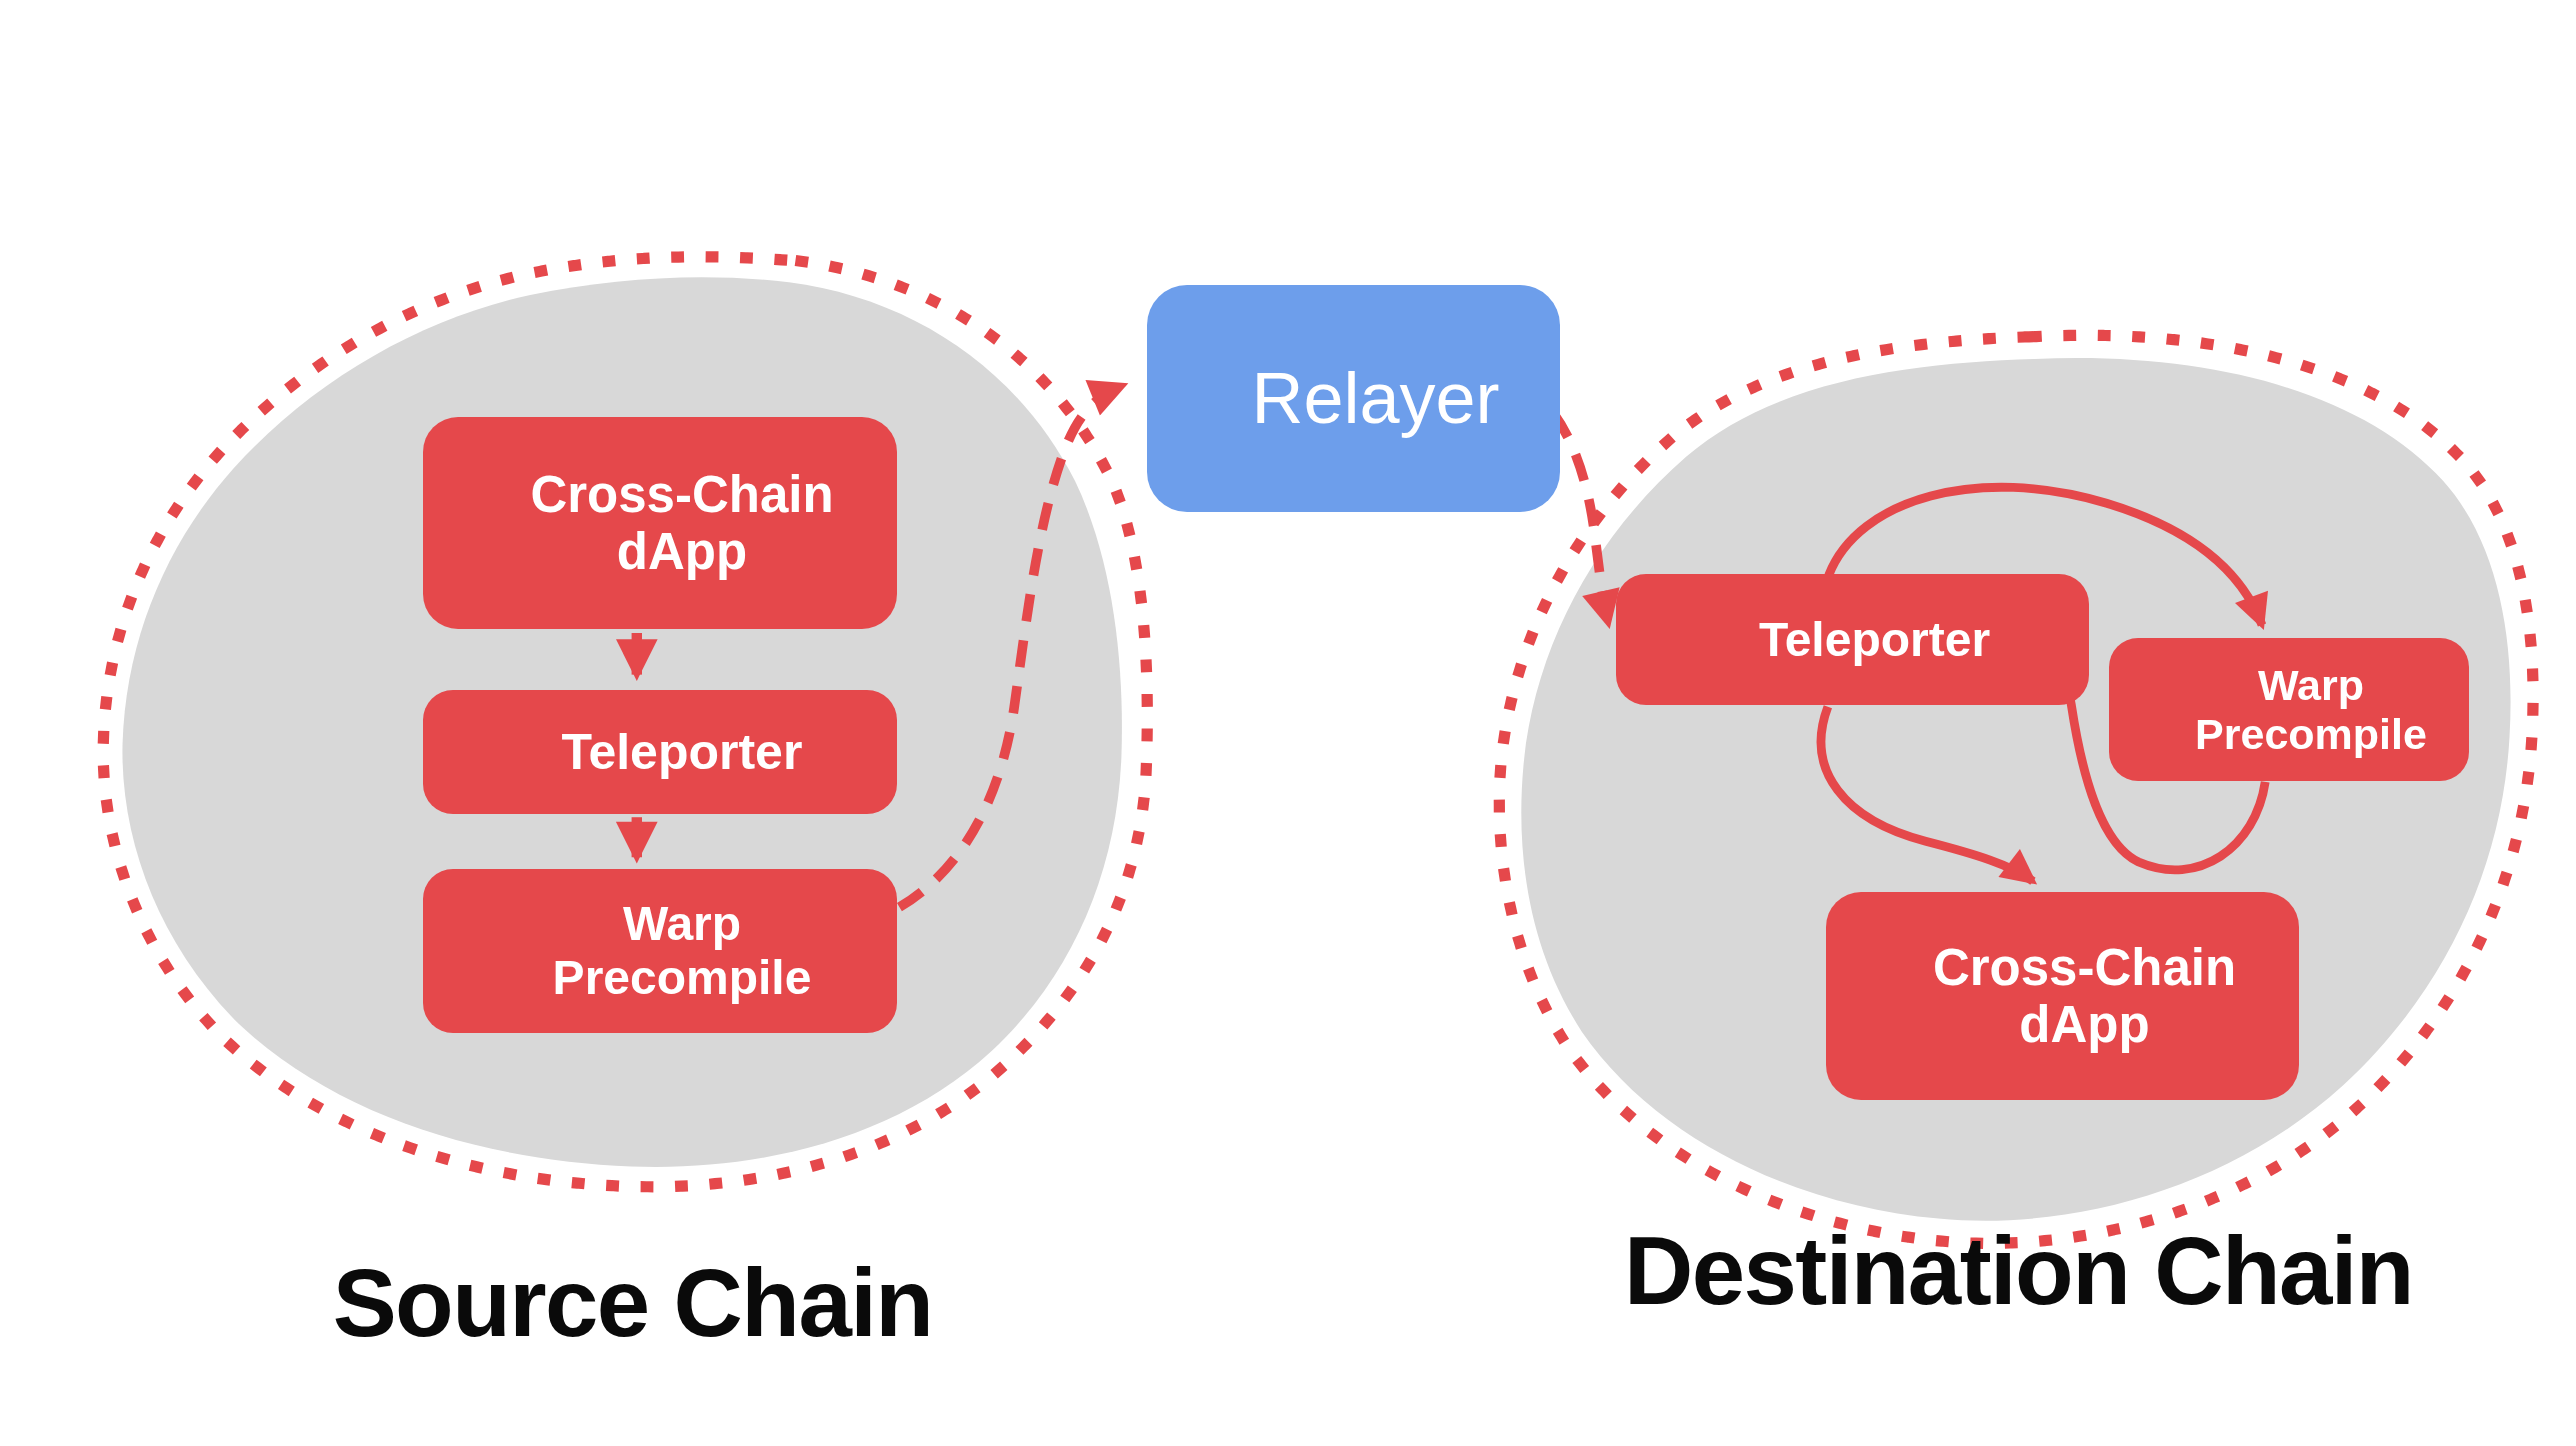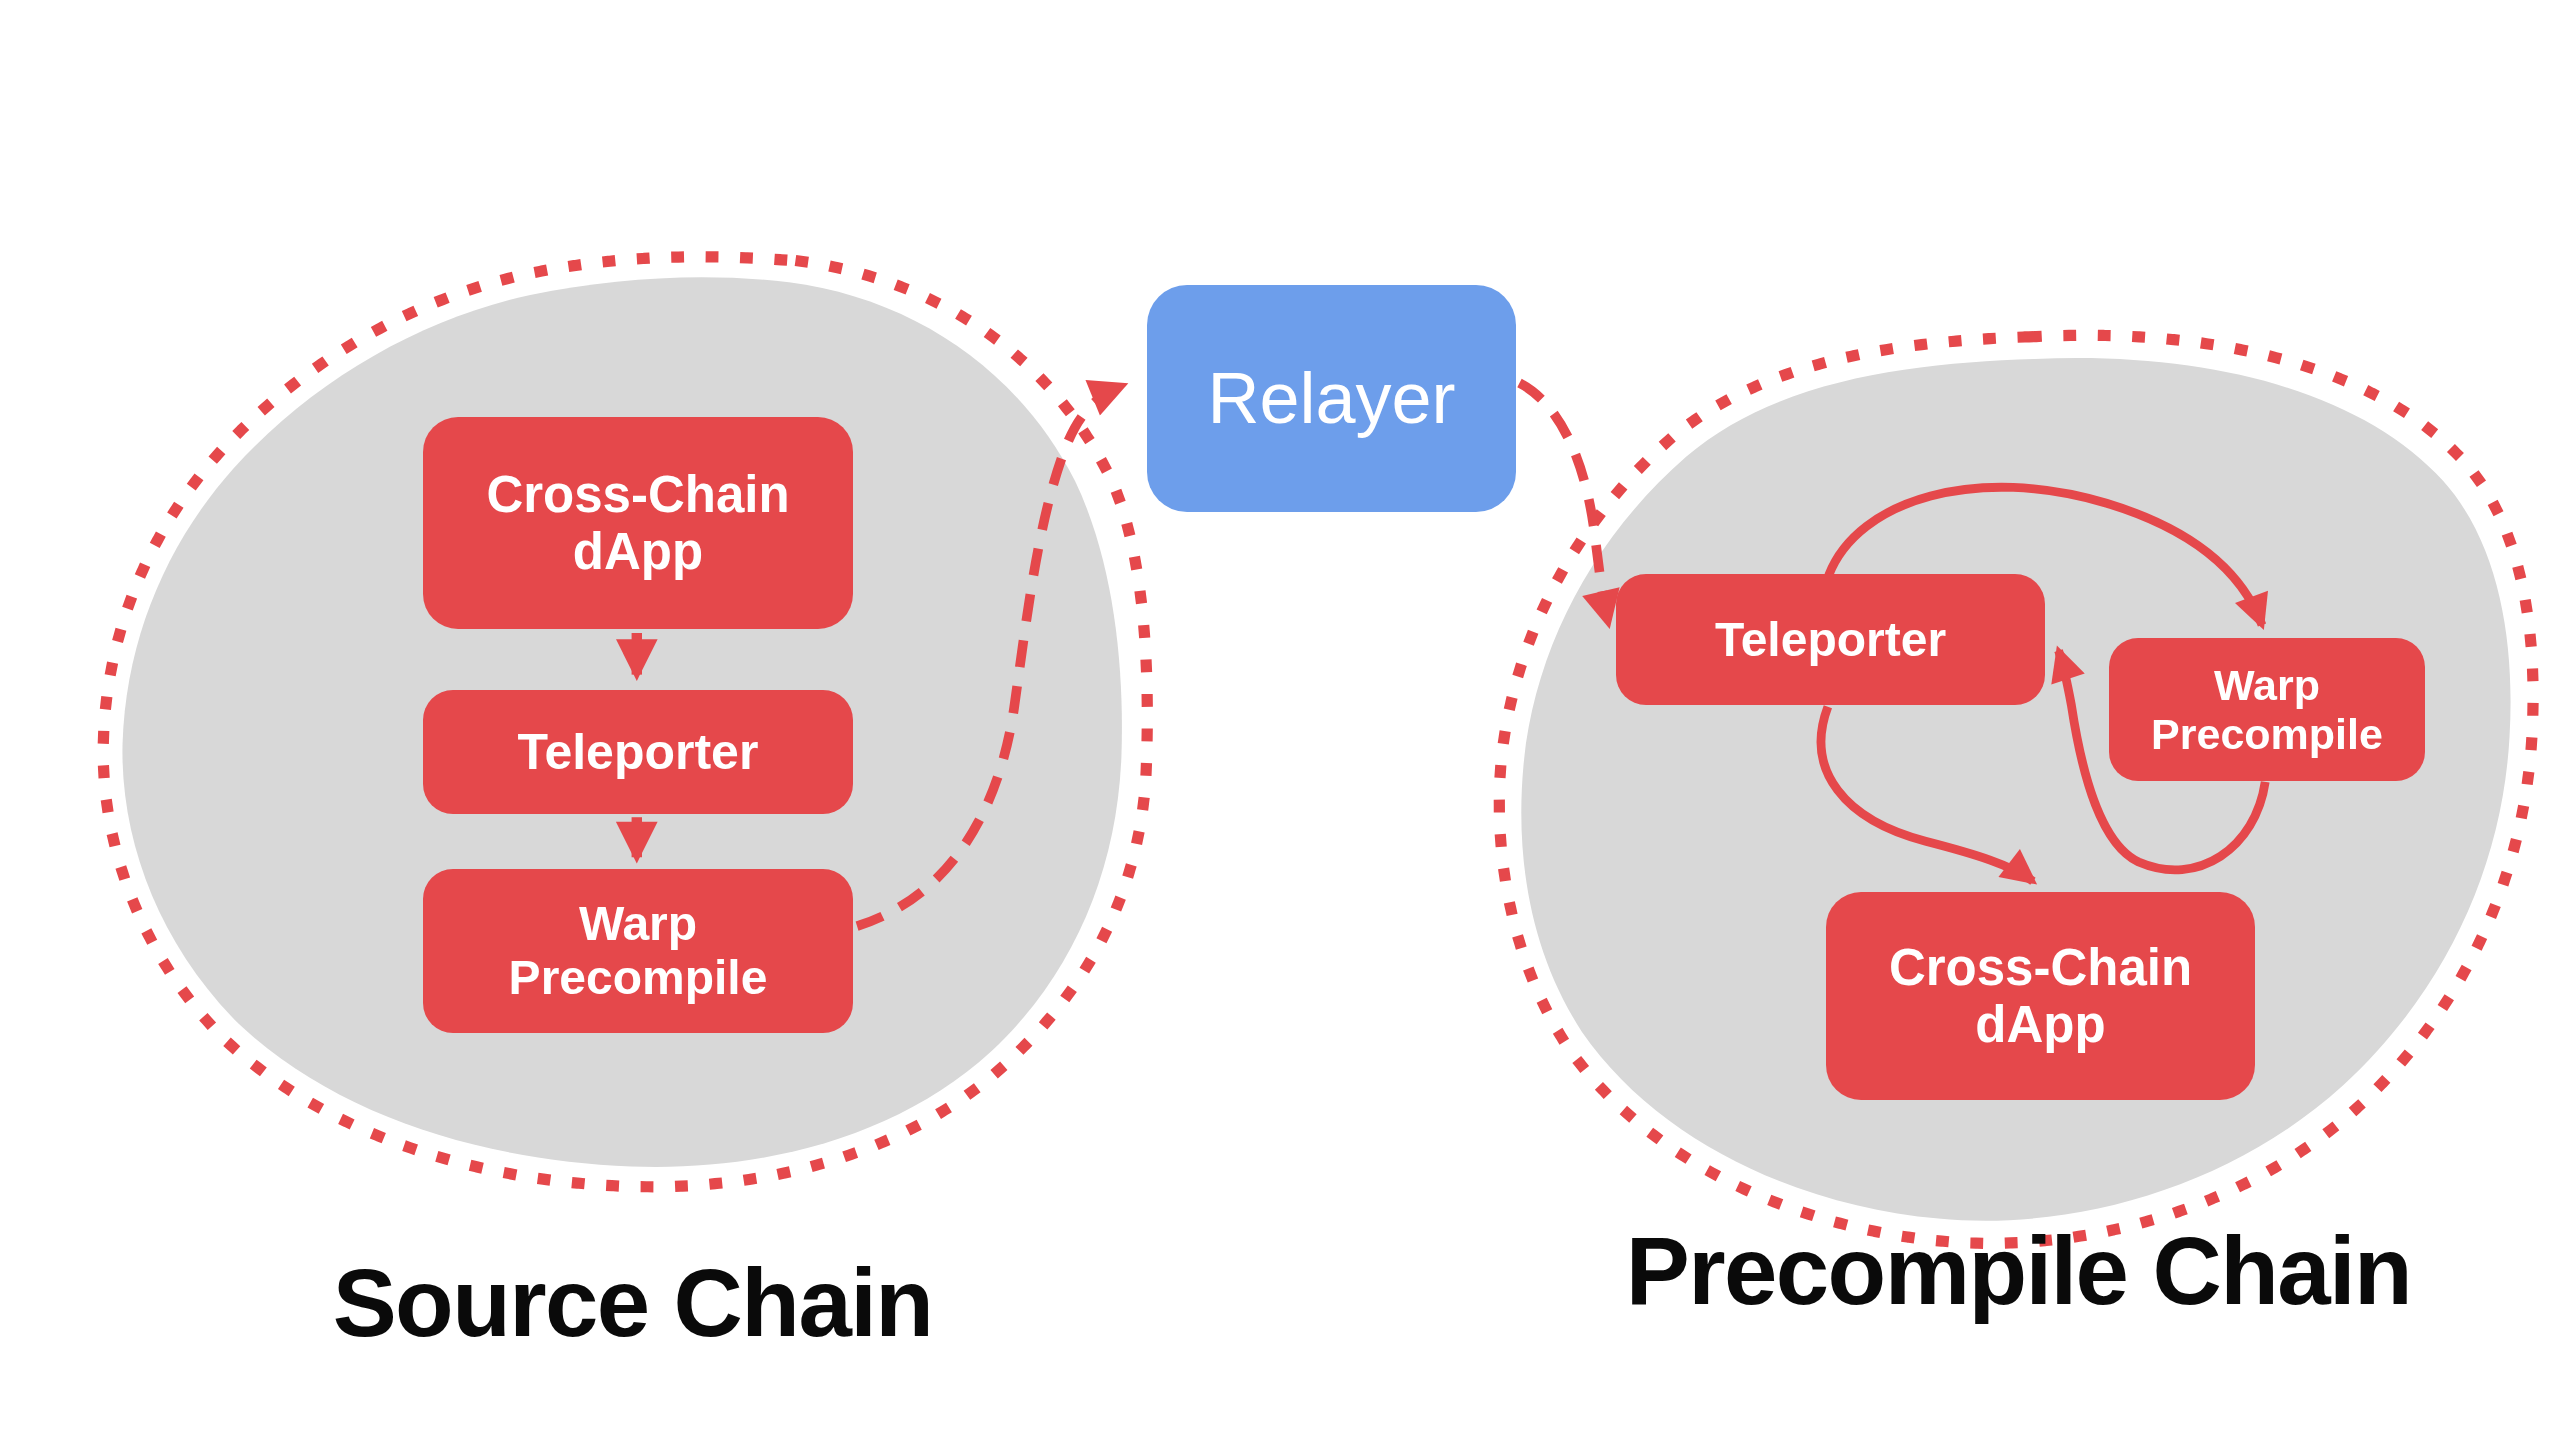--- a/index.html
+++ b/index.html
@@ -24,20 +24,21 @@
   .solid-arrow{fill:none;stroke:var(--red);stroke-width:11;}
   .straight-arrow{fill:none;stroke:var(--red);stroke-width:13;}
   .arrowhead-fill{fill:var(--red);}
   .node{
     position:absolute;
     display:flex;flex-direction:column;align-items:center;justify-content:center;
     background:var(--red);
     color:var(--label-white);
     font-weight:bold;text-align:center;
     line-height:1.12;
+    padding-left:44px;
   }
   .node .ln{white-space:nowrap;}
   .node-dapp-src{left:423px;top:417px;width:430px;height:212px;border-radius:35px;font-size:51px;}
   .node-tele-src{left:423px;top:690px;width:430px;height:124px;border-radius:30px;font-size:50px;}
   .node-warp-src{left:423px;top:869px;width:430px;height:164px;border-radius:30px;font-size:48px;}
   .node-relayer{
     left:1147px;top:285px;width:369px;height:227px;border-radius:40px;
     background:var(--blue);font-weight:400;font-size:72px;
   }
   .node-tele-dst{left:1616px;top:574px;width:429px;height:131px;border-radius:30px;font-size:48px;}
@@ -159,16 +160,16 @@
     <div class="ln">Warp</div>
     <div class="ln">Precompile</div>
   </div>
 
   <div class="node node-dapp-dst">
     <div class="ln">Cross-Chain</div>
     <div class="ln">dApp</div>
   </div>
 
   <div class="chain-title title-source">Source Chain</div>
-  <div class="chain-title title-dest">Precompile Chain</div>
+  <div class="chain-title title-dest">Destination Chain</div>
 
 </div>
 
 
 </body></html>

